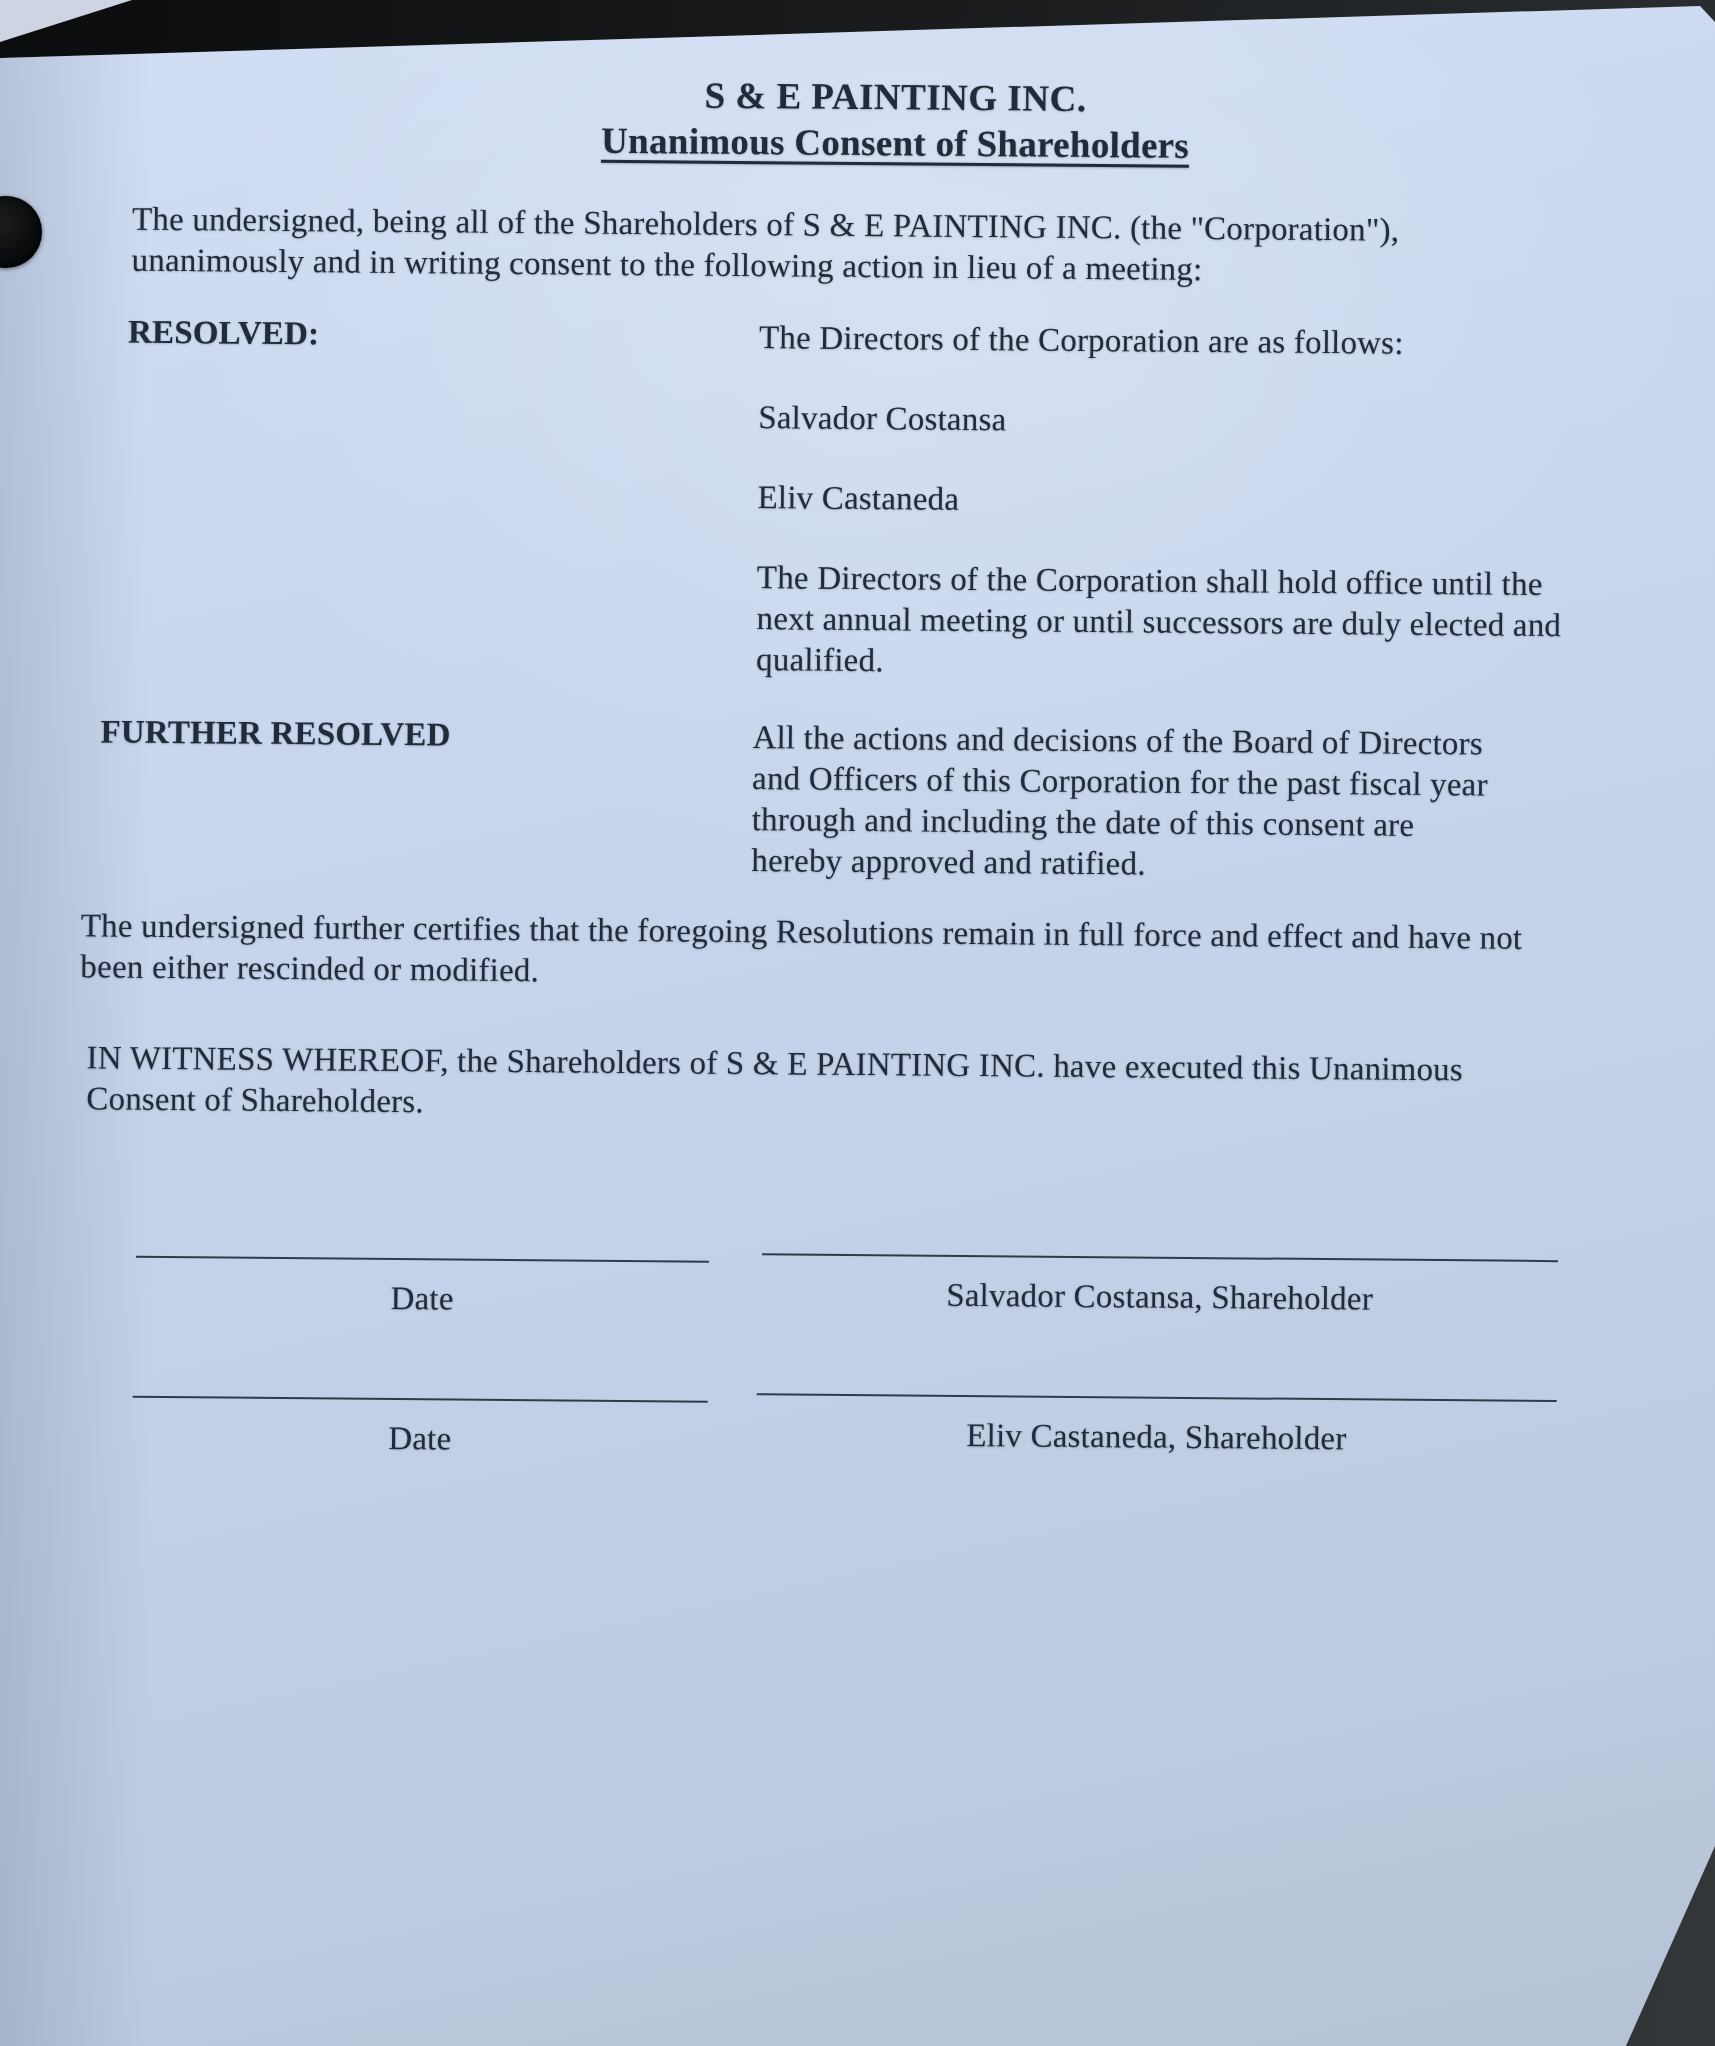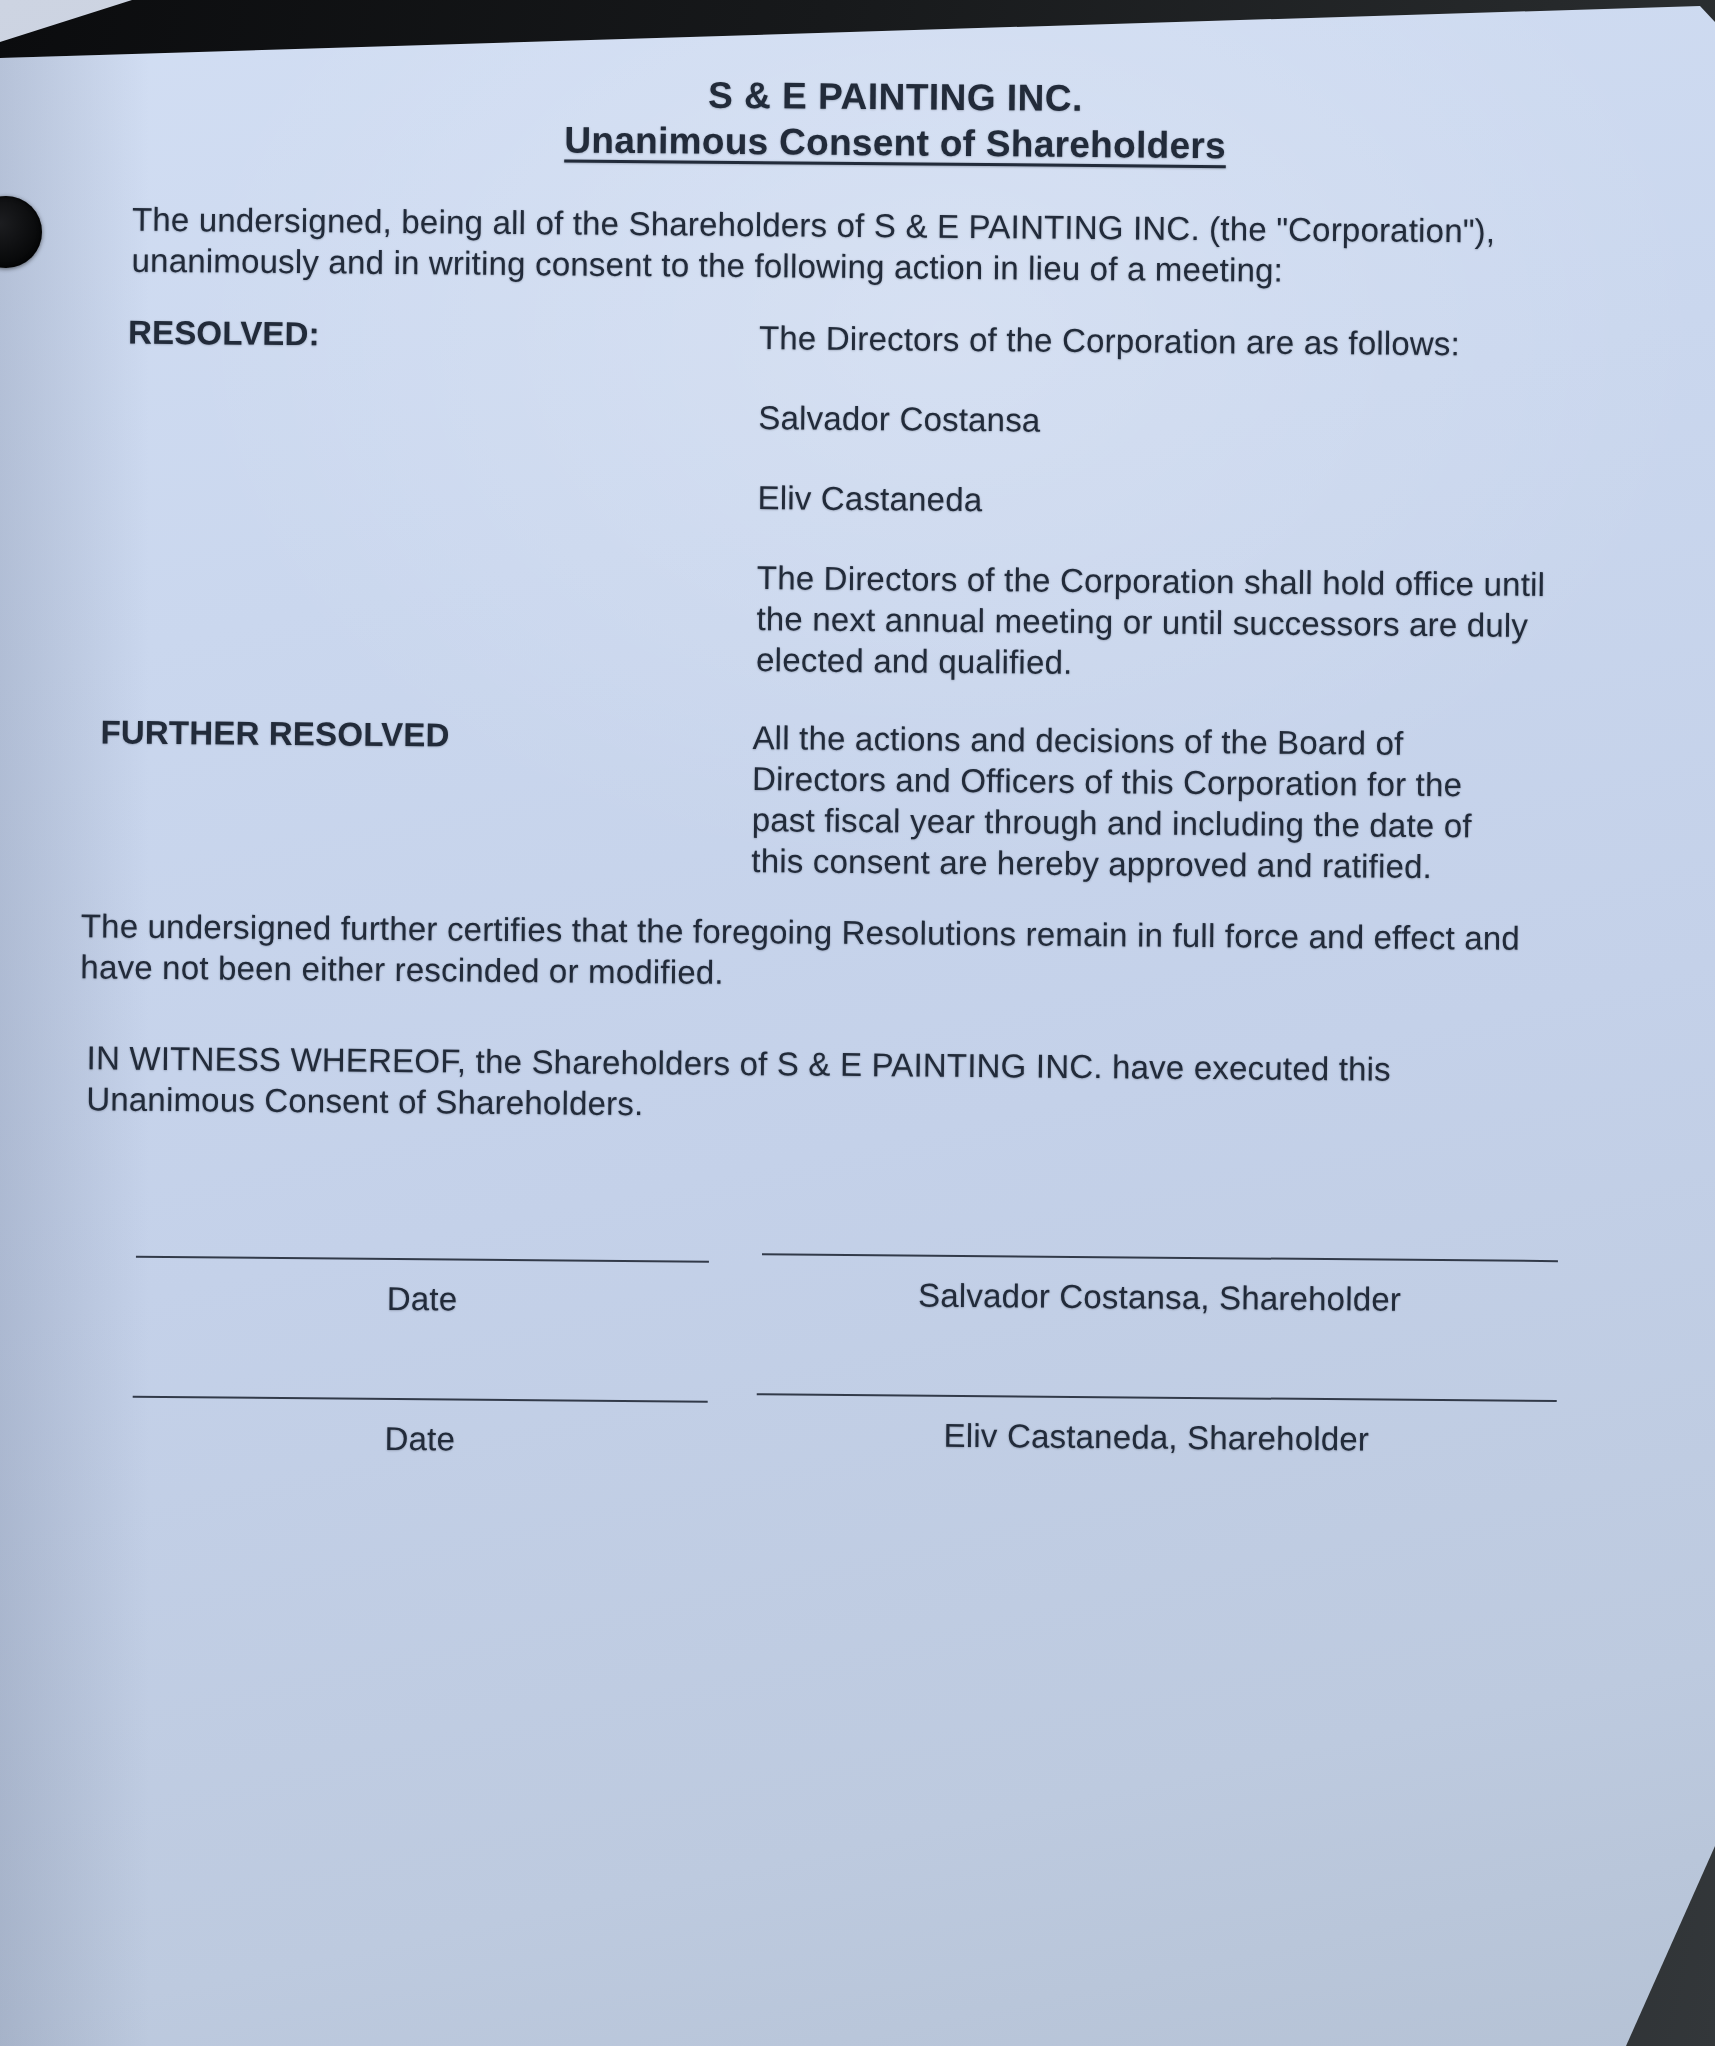--- a/index.html
+++ b/index.html
@@ -1,20 +1,20 @@
 <!DOCTYPE html>
 <html><head>
 <meta charset="utf-8">
 <style>
   html,body{margin:0;padding:0;background:#0e0f11;}
   .photo{
     position:relative;
     width:1715px;height:2046px;
     overflow:hidden;
-    font-family:Liberation Sans, sans-serif;
+    font-family:Liberation Serif, serif;
   }
   
   .bg{
     position:absolute;inset:0;
     background:linear-gradient(100deg,#0b0c0e 0%,#17191b 40%,#26292b 75%,#33373a 100%);
   }
   
   .corner-fragment{
     position:absolute;inset:0;
     clip-path:polygon(0px 0px,132px 0px,0px 42px);

